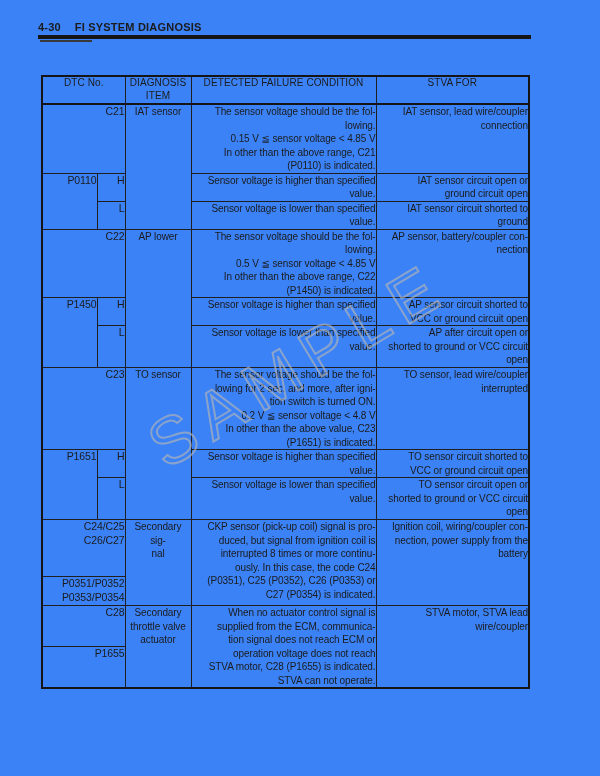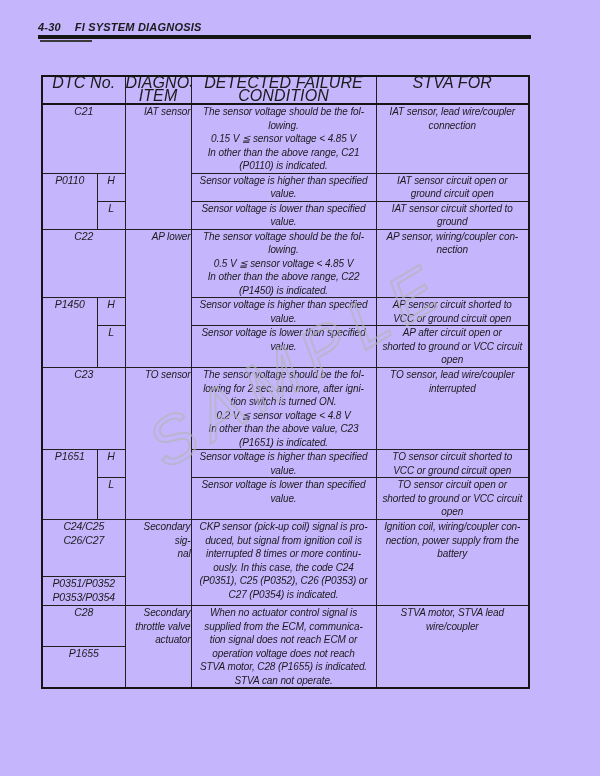--- a/index.html
+++ b/index.html
@@ -4,25 +4,24 @@
 <style>
   html, body {
     margin: 0;
     padding: 0;
     background: #ffffff;
   }
   .page {
     position: relative;
     width: 600px;
     height: 776px;
-    background: #c4b5fd;
+    background: #3b82f6;
     font-family: "Liberation Sans", sans-serif;
     color: #1b1b1b;
     overflow: hidden;
-    font-style: italic;
   }
   
   .running-header {
     position: absolute;
     left: 38px;
     top: 21px;
     width: 493px;
     font-size: 11px;
     font-weight: bold;
     letter-spacing: 0.2px;
@@ -62,39 +61,39 @@
     border: 1px solid #1f1f1f;
     padding: 0;
     vertical-align: top;
     white-space: pre-line;
     overflow: hidden;
   }
   table.dtc { border: 2px solid #151515; }
   table.dtc thead th { border-bottom: 2px solid #151515; }
   th.hdr {
     font-weight: normal;
-    font-size: 16px;
+    font-size: 10px;
     line-height: 12.5px;
     text-align: center;
     vertical-align: middle;
     letter-spacing: 0.1px;
     margin-top: 36px;
   }
   td.code {
-    text-align: center;
+    text-align: right;
     vertical-align: middle;
     font-size: 10.5px;
   }
   td.item {
     padding: 1px 3px;
-    text-align: right;
+    text-align: center;
   }
   td.txt {
     padding: 1px 4px;
-    text-align: center;
+    text-align: right;
   }
   
   .watermark {
     position: absolute;
     left: 0; top: 0;
     width: 600px;
     height: 776px;
     pointer-events: none;
     opacity: 0.65;
   }
@@ -157,21 +156,21 @@
       </tr>
 
       <tr style="height:68px">
         <td class="code" colspan="2">C22</td>
         <td class="item" rowspan="3">AP lower</td>
         <td class="txt">The sensor voltage should be the fol-
 lowing.
 0.5 V ≦ sensor voltage &lt; 4.85 V
 In other than the above range, C22
 (P1450) is indicated.</td>
-        <td class="txt">AP sensor, wiring/coupler con-
+        <td class="txt">AP sensor, battery/coupler con-
 nection</td>
       </tr>
       <tr style="height:28px">
         <td class="code" rowspan="2">P1450</td>
         <td class="code">H</td>
         <td class="txt">Sensor voltage is higher than specified
 value.</td>
         <td class="txt">AP sensor circuit shorted to
 VCC or ground circuit open</td>
       </tr>

